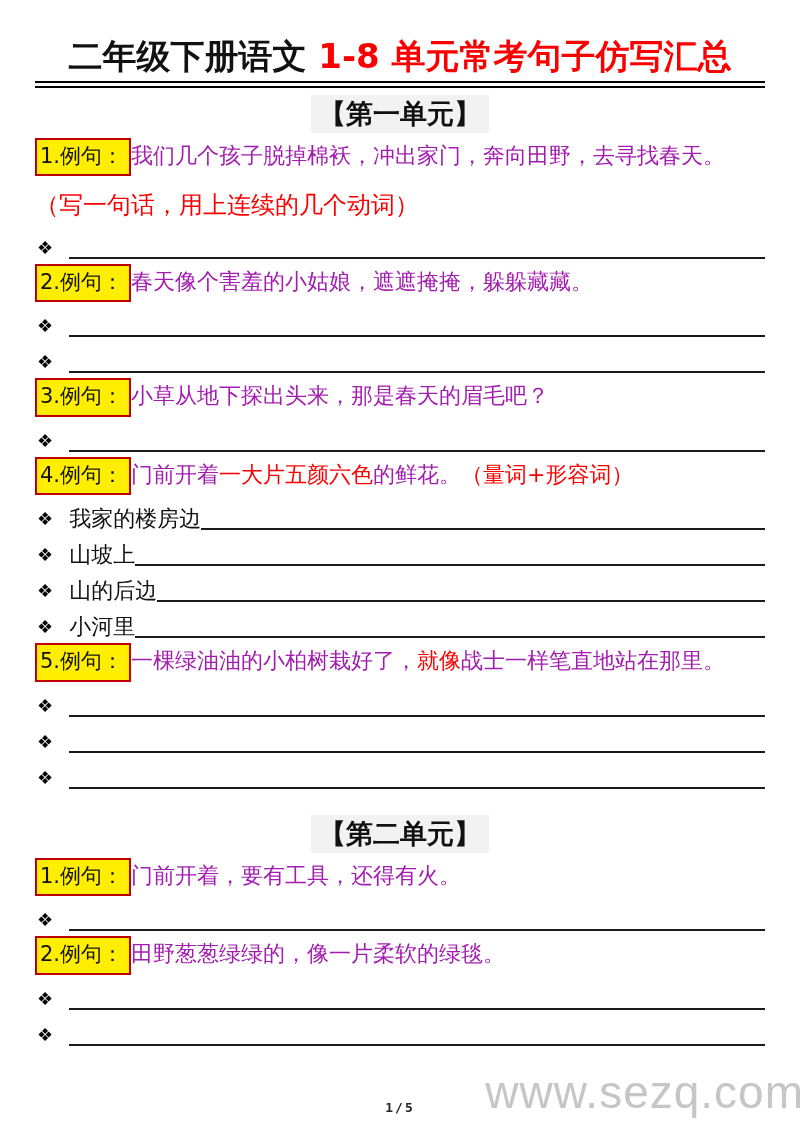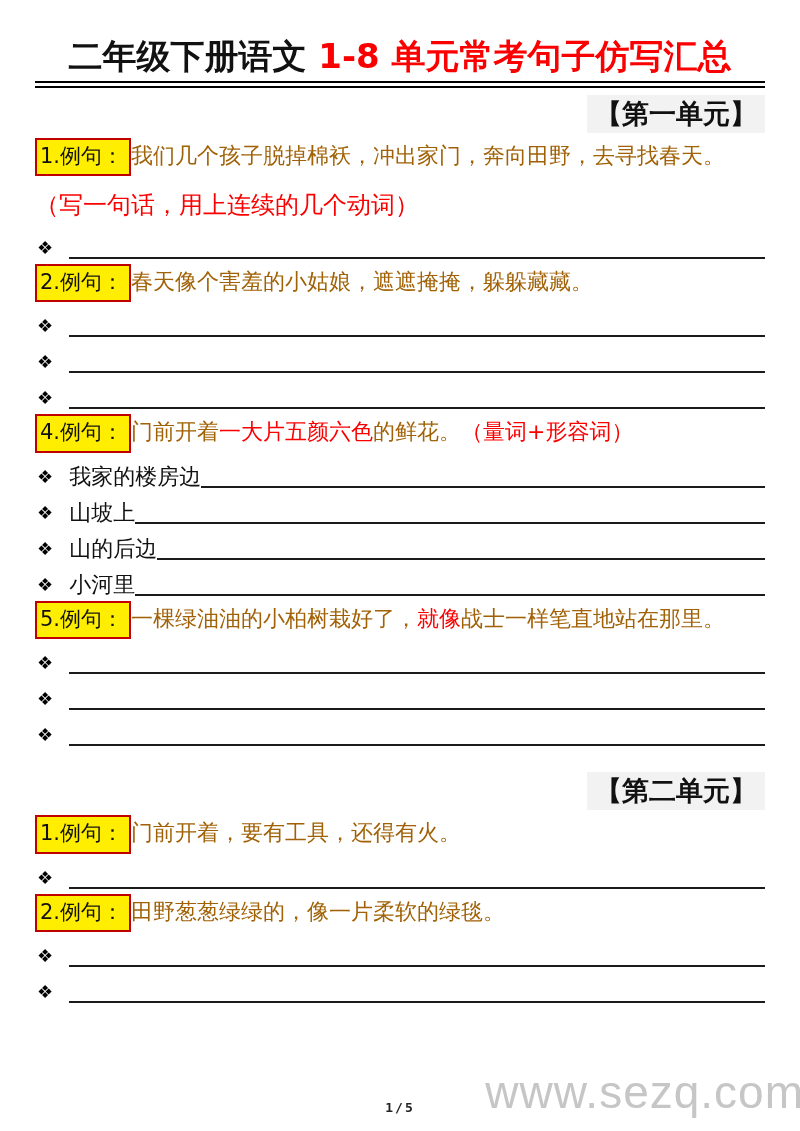--- a/index.html
+++ b/index.html
@@ -7,31 +7,31 @@
     width:800px;height:1131px;background:#ffffff;position:relative;overflow:hidden;
     font-family:"DejaVu Sans","Liberation Sans",sans-serif;color:#111;
   }
   .page{padding:36px 35px 0 35px;}
   
   .title{text-align:center;font-weight:bold;font-size:34px;line-height:1.2;white-space:nowrap;}
   .t-black{color:#111;}
   .t-red{color:#fb0000;}
   .title-rule{height:3px;border-top:2px solid #000;border-bottom:2px solid #000;margin-top:4px;}
   
-  .section-header{text-align:right;margin:7px 0 4px 0;}
+  .section-header{text-align:center;margin:7px 0 4px 0;}
   .section-header > span{display:inline-block;background:#f2f2f2;font-size:27px;font-weight:bold;padding:1px 8px;}
   .sect2{margin-top:26px;}
   
   .ex{font-size:22px;line-height:1.5;margin:5px 0 3px 0;}
   .ex-label{
     display:inline-block;background:#ffee00;border:2px solid #c00000;
     font-size:21px;padding:1px 6px 2px 3px;margin-right:0;vertical-align:middle;color:#111;
   }
   .red{color:#fb0000;}
-  .black{color:#a16207;}
+  .black{color:#a21caf;}
   .note{font-size:24px;line-height:1.4;color:#fb0000;margin:13px 0 4px 0;}
   
   .blank{display:flex;align-items:flex-end;height:32px;margin-bottom:4px;}
   .blank .bullet{font-size:18px;line-height:1;margin:0 16px 2px 2px;color:#000;}
   .blank .prefix{font-size:22px;line-height:1.2;margin-bottom:-2px;}
   .blank .line{flex:1;border-bottom:2px solid #1b1b1b;height:1px;}
   
   .page-num{position:absolute;left:0;right:0;bottom:16px;text-align:center;
     font-size:13px;font-weight:bold;letter-spacing:2px;font-family:"DejaVu Sans Mono",monospace;color:#222;margin-top:36px;}
   .watermark{position:absolute;right:-4px;bottom:12px;font-size:46px;color:#c6c6c6;
@@ -63,20 +63,23 @@
   </div>
   <div class="blank">
     <span class="bullet">❖</span>
       <span class="line"></span>
   </div>
   <div class="blank">
     <span class="bullet">❖</span>
       <span class="line"></span>
   </div>
 
+  <div class="ex">
+    <span class="ex-label">3.例句：</span><span class="black">小草从地下探出头来，那是春天的眉毛吧？</span>
+  </div>
   <div class="blank">
     <span class="bullet">❖</span>
       <span class="line"></span>
   </div>
 
   <div class="ex">
     <span class="ex-label">4.例句：</span><span class="black">门前开着</span><span class="red">一大片五颜六色</span><span class="black">的鲜花。</span><span class="red">（量词+形容词）</span>
   </div>
   <div class="blank">
     <span class="bullet">❖</span>

